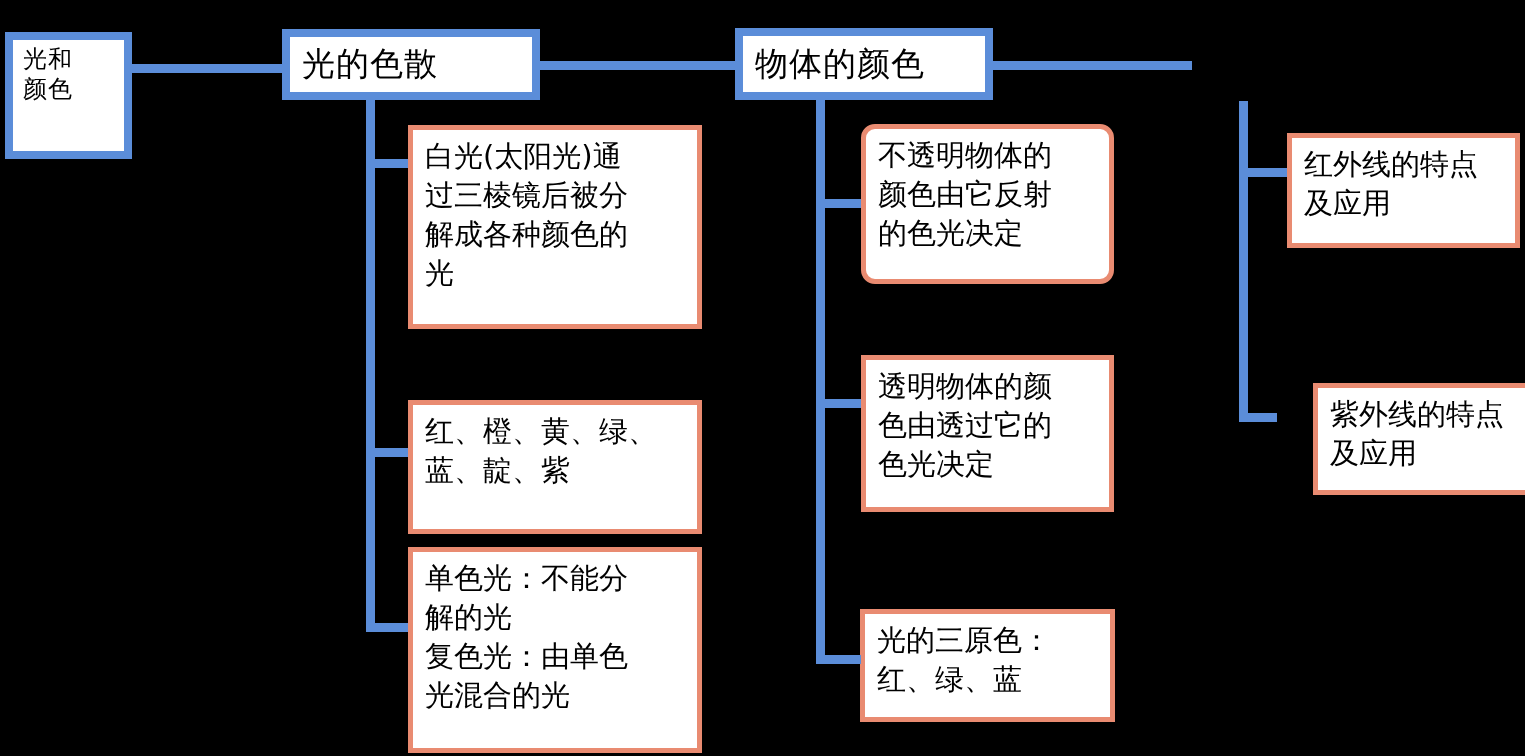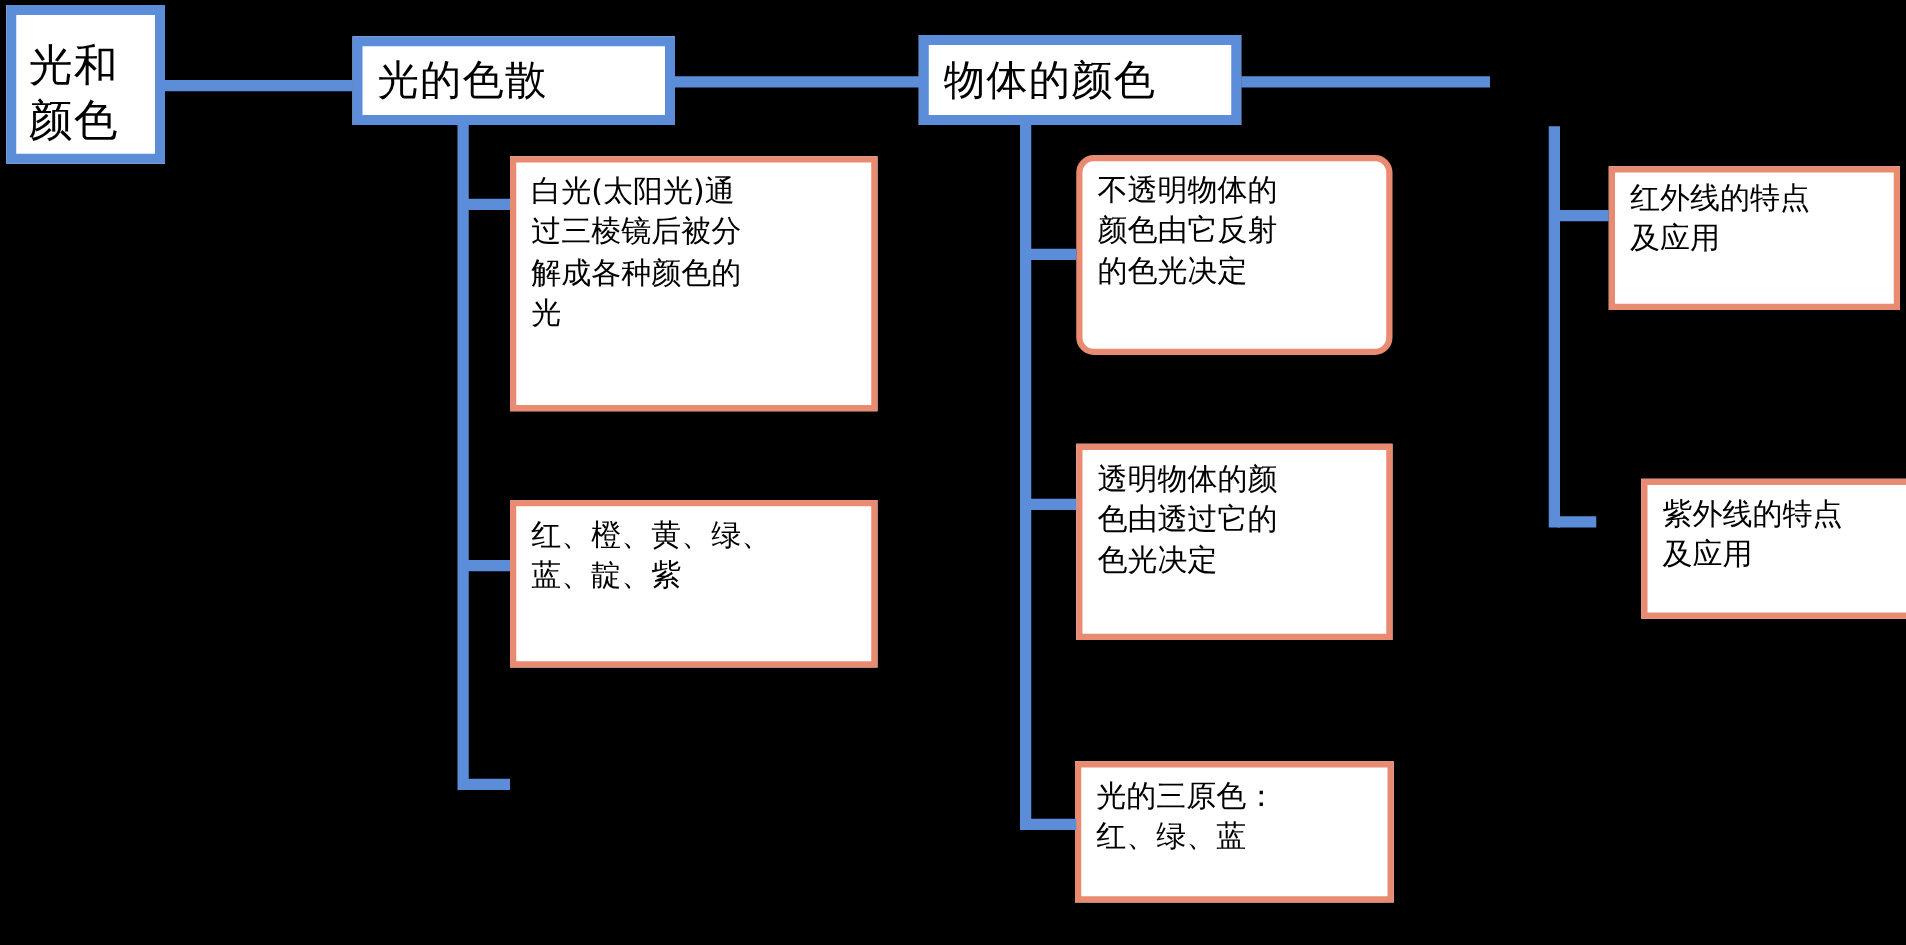--- a/index.html
+++ b/index.html
@@ -17,36 +17,37 @@
     color: #000000;
   }
   .node {
     position: absolute;
     background: #ffffff;
     box-sizing: border-box;
     white-space: pre-line;
   }
   .root-node {
     border: 8px solid #5b8dd9;
-    font-size: 35px;
+    font-size: 24px;
     line-height: 1.25;
-    padding: 20px 4px 0 10px;
+    padding: 4px 4px 0 10px;
     letter-spacing: 1px;
+    margin-top: 28px;
   }
   .branch-node {
     border: 8px solid #5b8dd9;
     font-size: 33px;
     display: flex;
     align-items: center;
     padding-left: 12px;
     letter-spacing: 1px;
   }
   .leaf-node {
     border: 5px solid #e98b71;
-    font-size: 24px;
+    font-size: 29px;
     line-height: 1.35;
     padding: 7px 8px 6px 12px;
   }
   .connector {
     position: absolute;
     background: #5b8dd9;
   }
 </style>
 </head>
 <body>
@@ -62,33 +63,37 @@
 
 
   <div class="node leaf-node" style="left:408px; top:125px; width:294px; height:204px;">白光(太阳光)通
 过三棱镜后被分
 解成各种颜色的
 光</div>
 
   <div class="node leaf-node" style="left:408px; top:400px; width:294px; height:134px;">红、橙、黄、绿、
 蓝、靛、紫</div>
 
+  <div class="node leaf-node" style="left:408px; top:547px; width:294px; height:206px;">单色光：不能分
+解的光
+复色光：由单色
+光混合的光</div>
 
   <div class="node leaf-node" style="left:861px; top:124px; width:253px; height:160px;border-radius:14px;">不透明物体的
 颜色由它反射
 的色光决定</div>
 
   <div class="node leaf-node" style="left:860px; top:609px; width:255px; height:113px;">光的三原色：
 红、绿、蓝</div>
 
   <div class="node leaf-node" style="left:861px; top:355px; width:253px; height:157px;">透明物体的颜
 色由透过它的
 色光决定</div>
 
-  <div class="node leaf-node" style="left:1287px; top:133px; width:233px; height:115px;font-family:Liberation Mono, monospace;">红外线的特点
+  <div class="node leaf-node" style="left:1287px; top:133px; width:233px; height:115px;">红外线的特点
 及应用</div>
 
   <div class="node leaf-node" style="left:1277px; top:383px; width:240px; height:112px;margin-left:36px;">紫外线的特点
 及应用</div>
 
   <div class="connector" style="left:131px; top:64px; width:151px; height:9px;"></div>
   <div class="connector" style="left:540px; top:61px; width:197px; height:9px;"></div>
   <div class="connector" style="left:993px; top:61px; width:199px; height:9px;"></div>
 
   <div class="connector" style="left:366px; top:99px; width:9px; height:533px;"></div>

